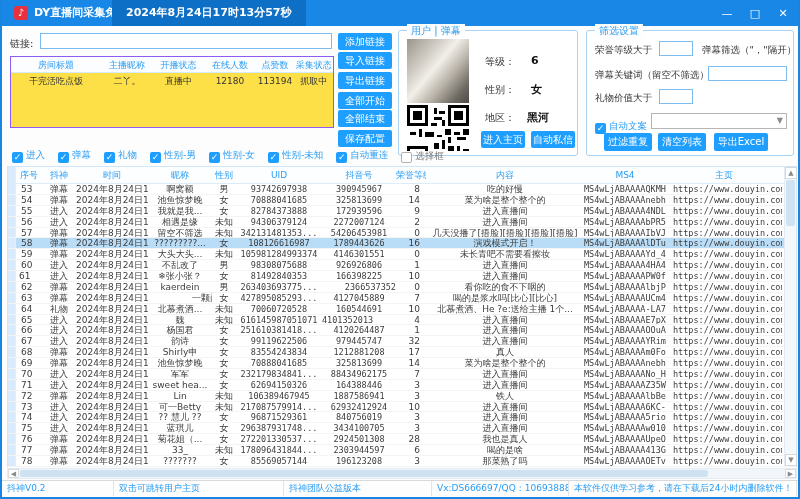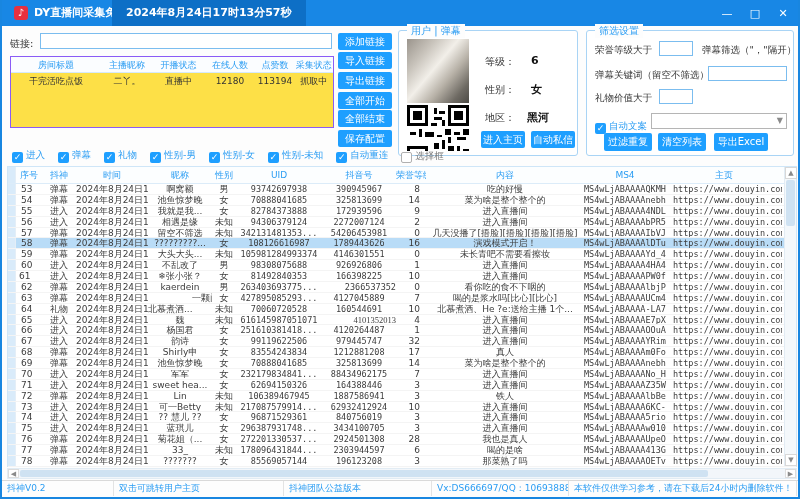--- a/index.html
+++ b/index.html
@@ -336,38 +336,38 @@
           <span class="mt-cell" style="width: 30px; text-align: right; padding: 0px 6px 0px 0px;">7</span>
           <span class="mt-cell" style="width: 158px; text-align: center;">喝的是浆水吗[比心][比心]</span>
           <span class="mt-cell mono" style="width: 82px; text-align: left;">MS4wLjABAAAAUCm4...</span>
           <span class="mt-cell mono" style="width: 116px; text-align: left; padding: 0px 0px 0px 7px;">https://www.douyin.com/use</span>
         </div>
         <div class="mt-row">
           <span class="mt-cell mt-sel" style="width: 8px; text-align: center;"></span>
           <span class="mt-cell" style="width: 26px; text-align: left; padding: 0px 0px 0px 5px;">64</span>
           <span class="mt-cell" style="width: 34px; text-align: center;">礼物</span>
           <span class="mt-cell" style="width: 72px; text-align: left;">2024年8月24日17...</span>
-          <span class="mt-cell" style="width: 64px; text-align: left;">北慕煮酒...</span>
+          <span class="mt-cell" style="width: 64px; text-align: center;">北慕煮酒...</span>
           <span class="mt-cell" style="width: 24px; text-align: center;">未知</span>
           <span class="mt-cell mono" style="width: 86px; text-align: center;">70060720528</span>
           <span class="mt-cell mono" style="width: 74px; text-align: center;">160544691</span>
           <span class="mt-cell" style="width: 30px; text-align: right; padding: 0px 6px 0px 0px;">10</span>
           <span class="mt-cell" style="width: 158px; text-align: center;">北慕煮酒、He ?e:送给主播 1个...</span>
           <span class="mt-cell mono" style="width: 82px; text-align: left;">MS4wLjABAAAA-LA7...</span>
           <span class="mt-cell mono" style="width: 116px; text-align: left; padding: 0px 0px 0px 7px;">https://www.douyin.com/use</span>
         </div>
         <div class="mt-row">
           <span class="mt-cell mt-sel" style="width: 8px; text-align: center;"></span>
           <span class="mt-cell" style="width: 26px; text-align: left; padding: 0px 0px 0px 5px;">65</span>
           <span class="mt-cell" style="width: 34px; text-align: center;">进入</span>
           <span class="mt-cell" style="width: 72px; text-align: left;">2024年8月24日17...</span>
           <span class="mt-cell" style="width: 64px; text-align: center;">魏</span>
           <span class="mt-cell" style="width: 24px; text-align: center;">未知</span>
           <span class="mt-cell mono" style="width: 86px; text-align: center;">616145987051071</span>
-          <span class="mt-cell mono" style="width: 74px; text-align: right; font-family: Liberation Serif, serif;">4101352013</span>
+          <span class="mt-cell mono" style="width: 74px; text-align: left;">4101352013</span>
           <span class="mt-cell" style="width: 30px; text-align: right; padding: 0px 6px 0px 0px;">4</span>
           <span class="mt-cell" style="width: 158px; text-align: center;">进入直播间</span>
           <span class="mt-cell mono" style="width: 82px; text-align: left;">MS4wLjABAAAAE7pX...</span>
           <span class="mt-cell mono" style="width: 116px; text-align: left; padding: 0px 0px 0px 7px;">https://www.douyin.com/use</span>
         </div>
         <div class="mt-row">
           <span class="mt-cell mt-sel" style="width: 8px; text-align: center;"></span>
           <span class="mt-cell" style="width: 26px; text-align: left; padding: 0px 0px 0px 5px;">66</span>
           <span class="mt-cell" style="width: 34px; text-align: center;">进入</span>
           <span class="mt-cell" style="width: 72px; text-align: left;">2024年8月24日17...</span>

